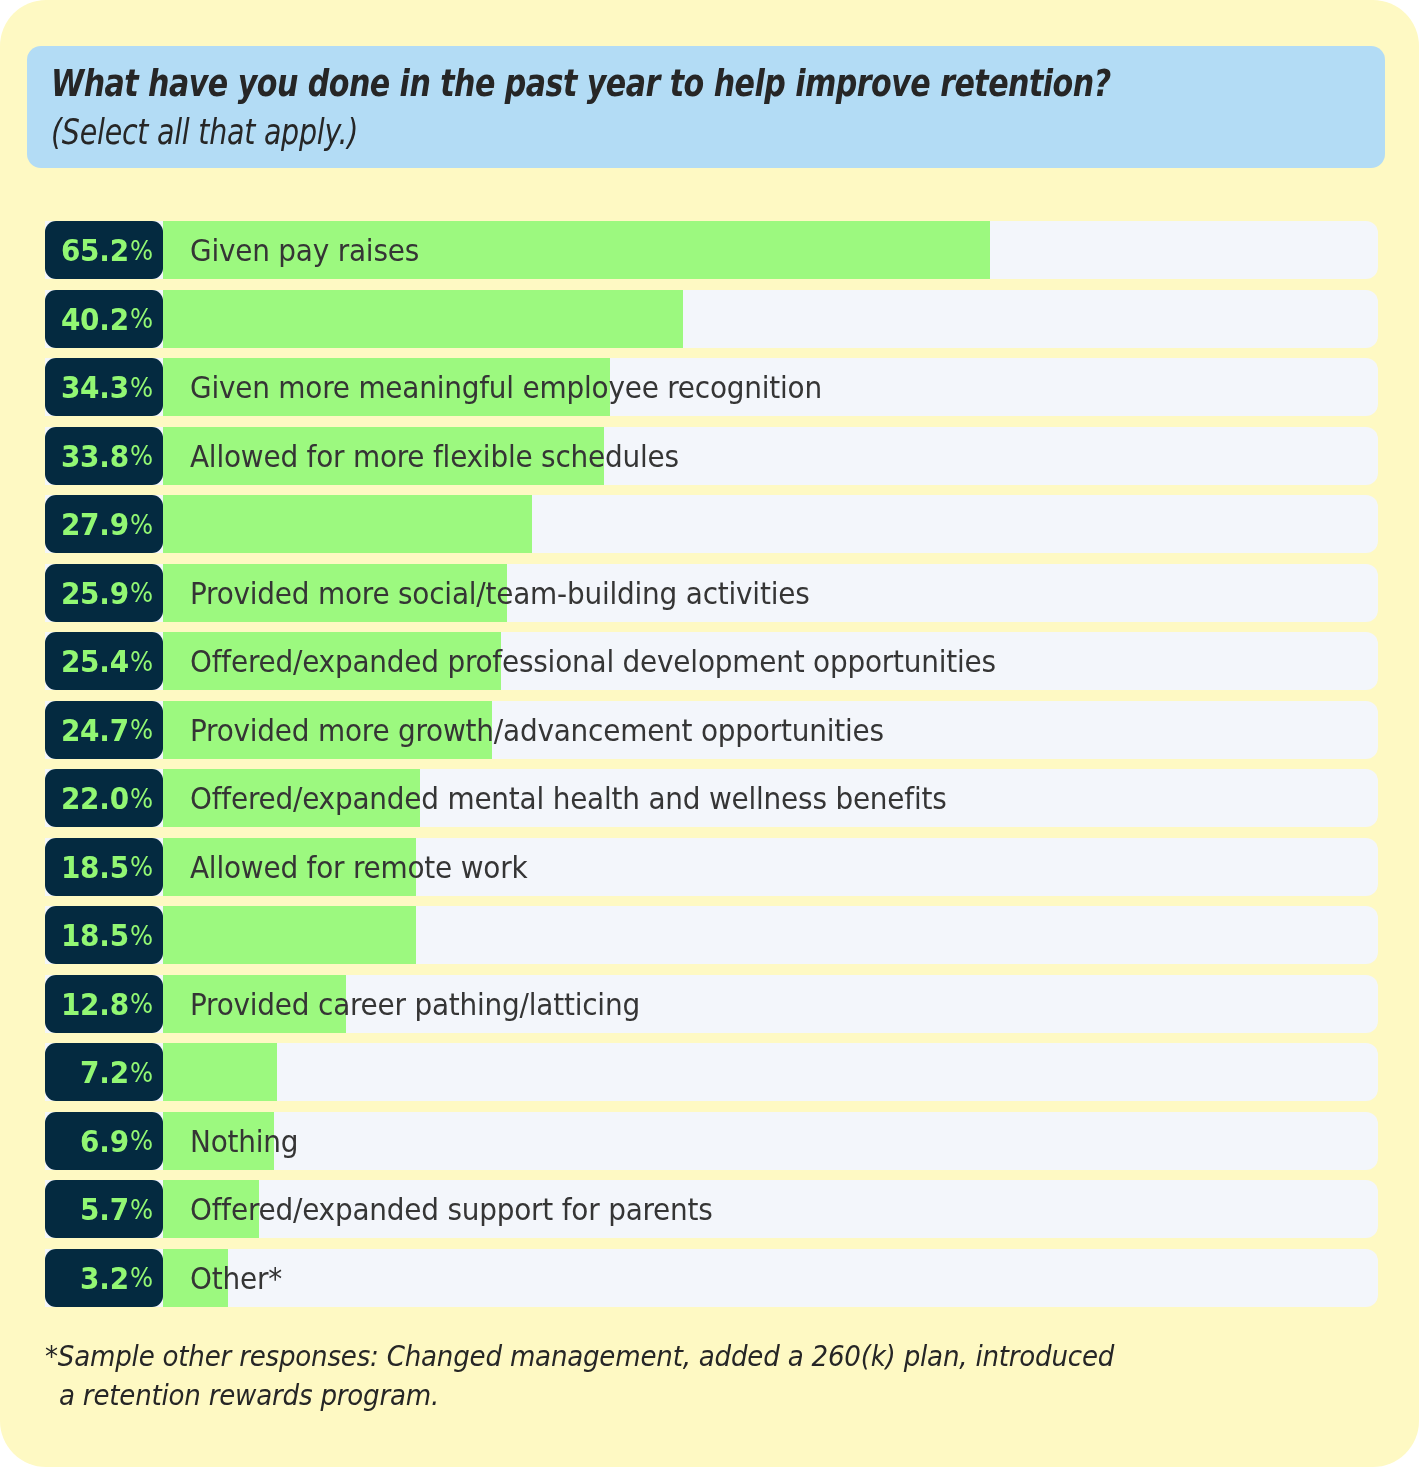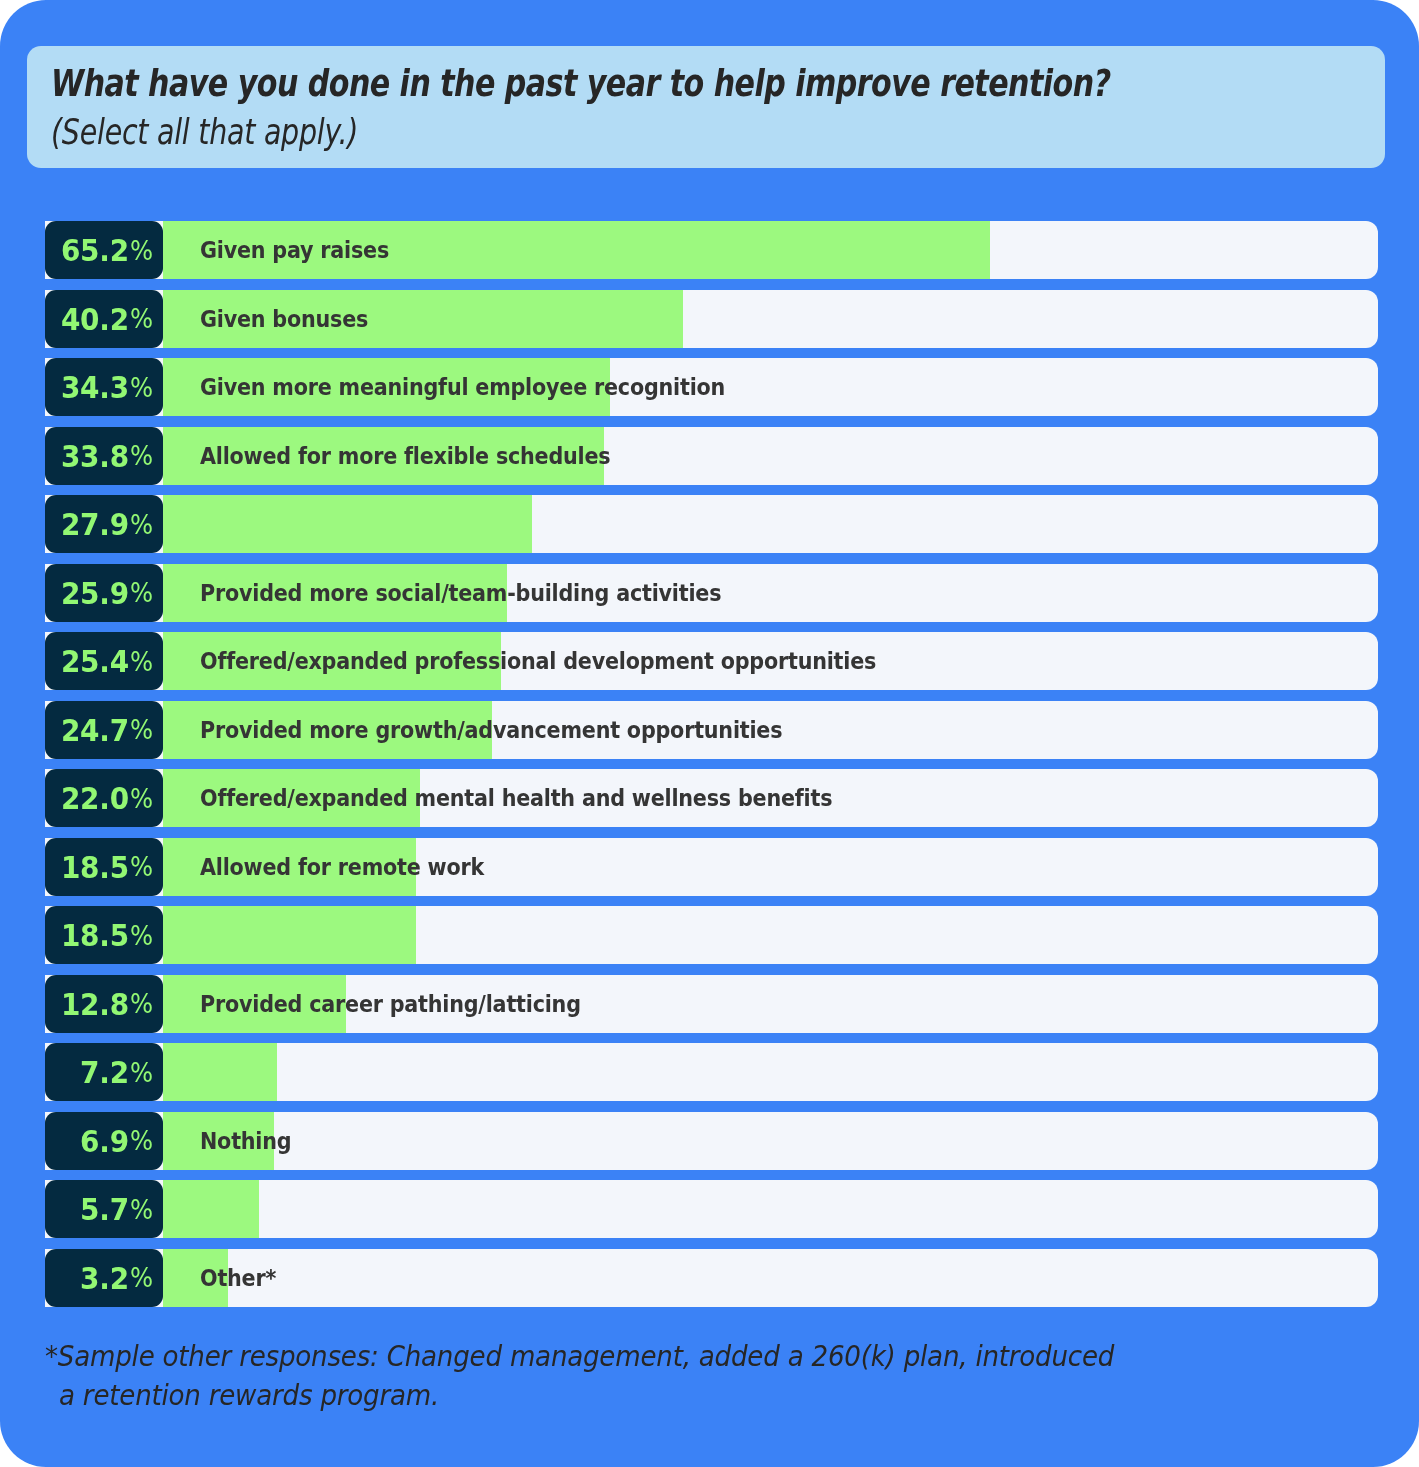--- a/index.html
+++ b/index.html
@@ -12,21 +12,21 @@
     height: 1467px;
     font-family: "Liberation Sans", sans-serif;
     -webkit-font-smoothing: antialiased;
   }
 
   .card {
     position: relative;
     width: 1419px;
     height: 1467px;
     box-sizing: border-box;
-    background: #3b82f6;
+    background: #fef9c3;
     border-radius: 46px;
     overflow: hidden;
   }
 
   
   .header {
     position: absolute;
     left: 27px;
     top: 46px;
     width: 1358px;
@@ -133,27 +133,26 @@
   }
   
   .label {
     position: absolute;
     left: 145px;
     top: 0;
     height: 58px;
     display: flex;
     align-items: center;
     font-family: "DejaVu Sans Condensed", "Liberation Sans Narrow", "Liberation Sans", sans-serif;
-    font-weight: 700;
-    font-size: 23px;
+    font-weight: 400;
+    font-size: 31px;
     letter-spacing: -0.2px;
     color: #353535;
     white-space: nowrap;
     z-index: 2;
-    margin-left: 10px;
   }
 
   
   .footnote {
     position: absolute;
     left: 45px;
     top: 1337px;
     width: 1200px;
     font-family: "DejaVu Sans Condensed", "Liberation Sans Narrow", "Liberation Sans", sans-serif;
     font-style: italic;
@@ -185,21 +184,20 @@
         </div>
         <div class="label">Given pay raises</div>
       </div>
       <div class="row">
         <div class="track"></div>
         <div class="bar" style="width: 519.656px;"></div>
         <div class="chip">
           <span class="chip-num">40.2</span>
           <span class="chip-pct">%</span>
         </div>
-        <div class="label">Given bonuses</div>
       </div>
       <div class="row">
         <div class="track"></div>
         <div class="bar" style="width: 447.204px;"></div>
         <div class="chip">
           <span class="chip-num">34.3</span>
           <span class="chip-pct">%</span>
         </div>
         <div class="label">Given more meaningful employee recognition</div>
       </div>
@@ -299,20 +297,21 @@
         </div>
         <div class="label">Nothing</div>
       </div>
       <div class="row">
         <div class="track"></div>
         <div class="bar" style="width: 95.996px;"></div>
         <div class="chip">
           <span class="chip-num">5.7</span>
           <span class="chip-pct">%</span>
         </div>
+        <div class="label">Offered/expanded support for parents</div>
       </div>
       <div class="row">
         <div class="track"></div>
         <div class="bar" style="width: 65.296px;"></div>
         <div class="chip">
           <span class="chip-num">3.2</span>
           <span class="chip-pct">%</span>
         </div>
         <div class="label">Other*</div>
       </div>

